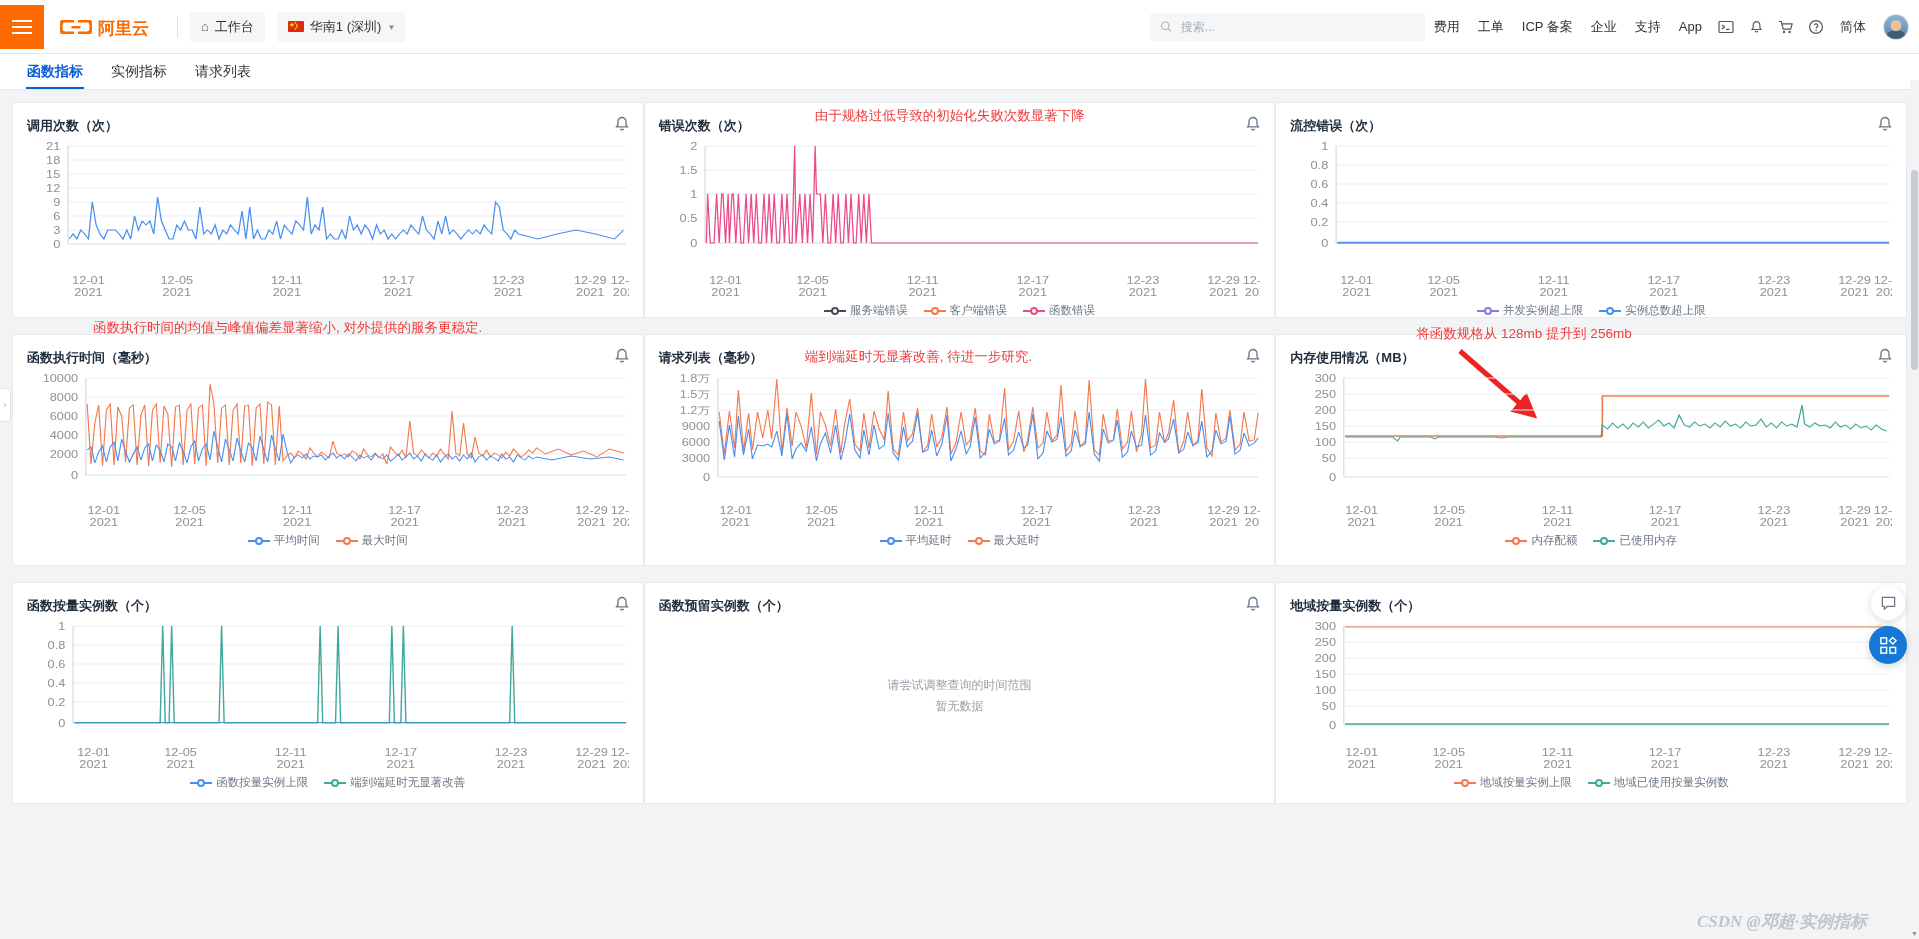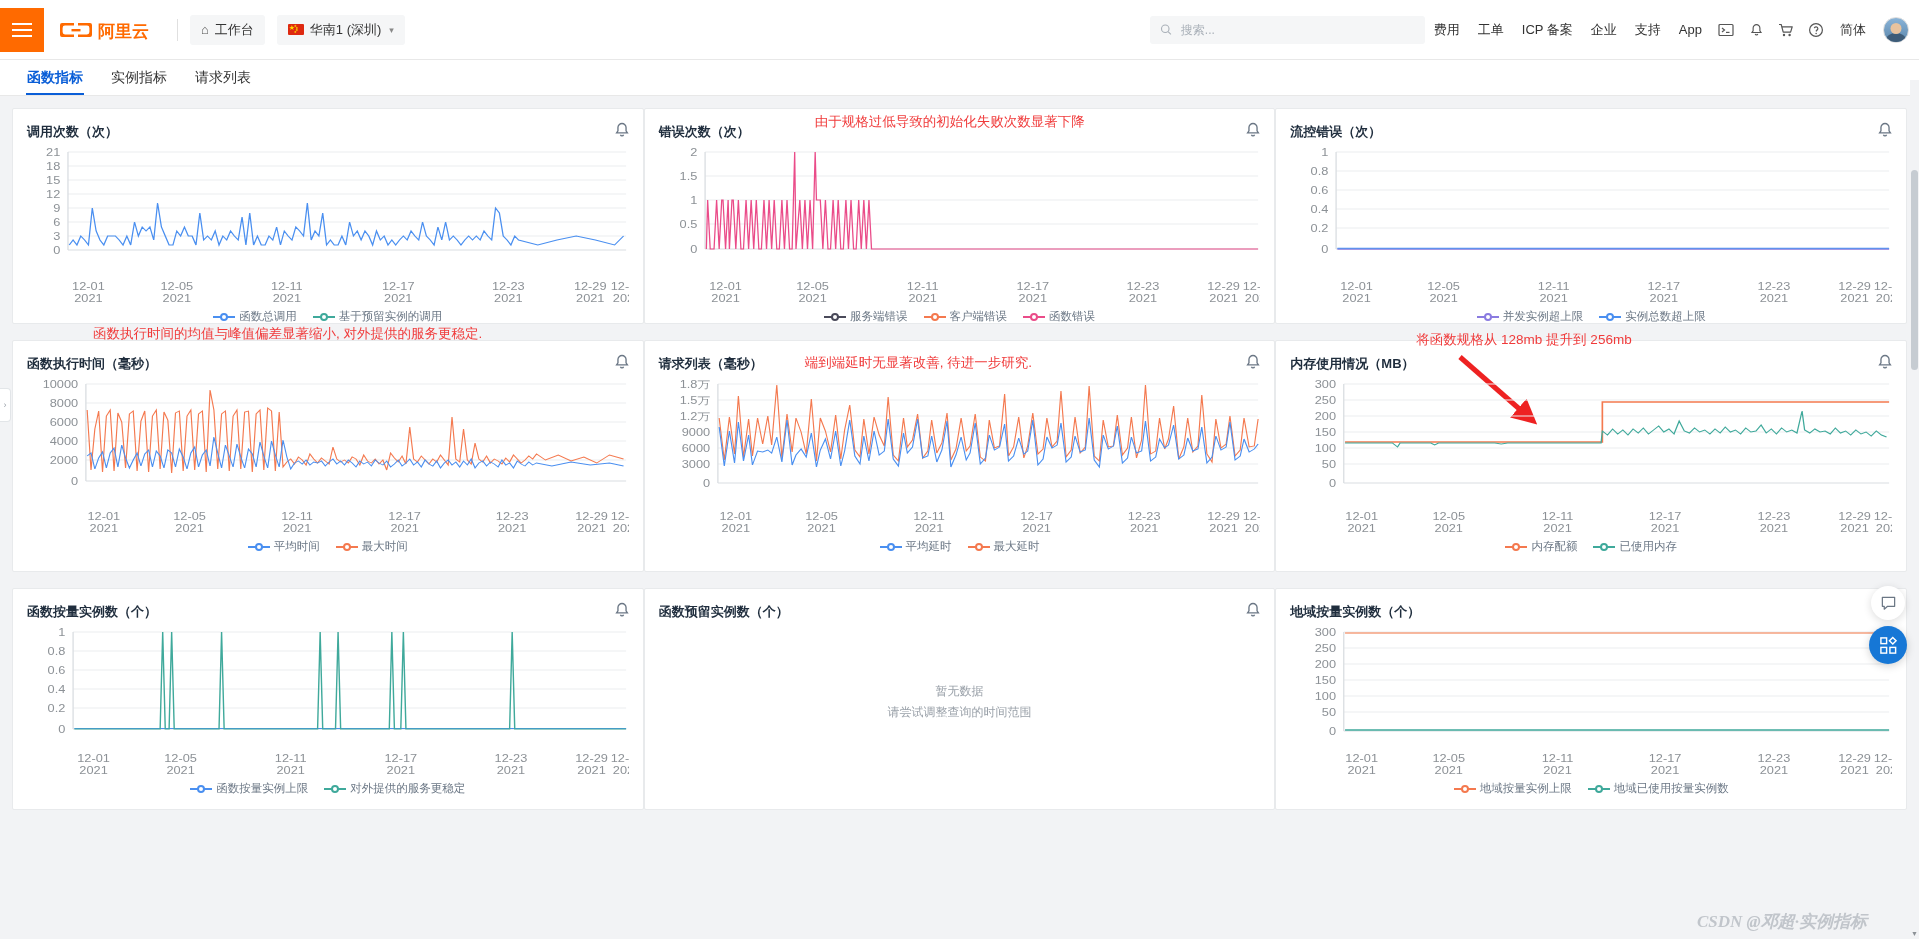--- a/index.html
+++ b/index.html
@@ -7,21 +7,21 @@
   body {
     width:1919px; height:939px;
     background:#f2f3f5;
     font-family:"Liberation Sans","DejaVu Sans",sans-serif;
     font-size:12px; color:#333;
     overflow:hidden; position:relative;
   }
 
   
   .header{
-    height:60px; background:#fff; display:flex; align-items:center;
+    height:54px; background:#fff; display:flex; align-items:center;
     border-bottom:1px solid #e8e8e8; position:relative; z-index:20;
   }
   .burger{
     width:44px; height:44px; background:#ff6a00; display:flex;
     flex-direction:column; align-items:center; justify-content:center; gap:4px;
     cursor:pointer; flex:0 0 auto;
   }
   .burger span{ display:block; width:20px; height:2px; background:#fff; }
   .logo{ display:flex; align-items:center; padding:0 14px 0 16px; flex:0 0 auto; }
   .logo svg{ display:block; }
@@ -308,36 +308,20 @@
           <text class="axis-text x" x="290" y="9">12-17</text>
             <text class="axis-text x" x="290" y="21">2021</text>
           <text class="axis-text x" x="376" y="9">12-23</text>
             <text class="axis-text x" x="376" y="21">2021</text>
           <text class="axis-text x" x="440" y="9">12-29</text>
             <text class="axis-text x" x="440" y="21">2021</text>
           <text class="axis-text x" x="466" y="9">12-3</text>
             <text class="axis-text x" x="466" y="21">202</text>
         </svg>
       </div>
-      <div class="legend">
-        <div class="item">
-          <span class="mk" style="color:#4a8ff0">
-              <i style="background:#4a8ff0"></i>
-              <b></b>
-            </span>
-          <span>函数总调用</span>
-        </div>
-        <div class="item">
-          <span class="mk" style="color:#3fa99b">
-              <i style="background:#3fa99b"></i>
-              <b></b>
-            </span>
-          <span>基于预留实例的调用</span>
-        </div>
-      </div>
     </div>
 
     <div class="card h1">
       <div class="card-title">错误次数（次）</div>
       <div class="annot" style="left:170px; top:4px;">由于规格过低导致的初始化失败次数显著下降</div>
       <svg class="bell" viewBox="0 0 16 16">
         <path d="M8 2.2 a3.6 3.6 0 0 1 3.6 3.6 v3 l1.2 1.8 H3.2 l1.2 -1.8 v-3 A3.6 3.6 0 0 1 8 2.2 Z" fill="none" stroke="currentColor" stroke-width="1.2"></path>
         <path d="M6.6 12.2 a1.5 1.5 0 0 0 2.8 0" fill="none" stroke="currentColor" stroke-width="1.2"></path>
       </svg>
       <div class="chart">
@@ -725,34 +709,34 @@
               <i style="background:#4a8ff0"></i>
               <b></b>
             </span>
           <span>函数按量实例上限</span>
         </div>
         <div class="item">
           <span class="mk" style="color:#3fa99b">
               <i style="background:#3fa99b"></i>
               <b></b>
             </span>
-          <span>对外提供的服务更稳定</span>
+          <span>端到端延时无显著改善</span>
         </div>
       </div>
     </div>
 
     <div class="card h3">
       <div class="card-title">函数预留实例数（个）</div>
       <svg class="bell" viewBox="0 0 16 16">
         <path d="M8 2.2 a3.6 3.6 0 0 1 3.6 3.6 v3 l1.2 1.8 H3.2 l1.2 -1.8 v-3 A3.6 3.6 0 0 1 8 2.2 Z" fill="none" stroke="currentColor" stroke-width="1.2"></path>
         <path d="M6.6 12.2 a1.5 1.5 0 0 0 2.8 0" fill="none" stroke="currentColor" stroke-width="1.2"></path>
       </svg>
       <div class="empty-state">
+        <div>请尝试调整查询的时间范围</div>
         <div>暂无数据</div>
-        <div>请尝试调整查询的时间范围</div>
       </div>
     </div>
 
     <div class="card h3">
       <div class="card-title">地域按量实例数（个）</div>
       <svg class="bell" viewBox="0 0 16 16">
         <path d="M8 2.2 a3.6 3.6 0 0 1 3.6 3.6 v3 l1.2 1.8 H3.2 l1.2 -1.8 v-3 A3.6 3.6 0 0 1 8 2.2 Z" fill="none" stroke="currentColor" stroke-width="1.2"></path>
         <path d="M6.6 12.2 a1.5 1.5 0 0 0 2.8 0" fill="none" stroke="currentColor" stroke-width="1.2"></path>
       </svg>
       <div class="chart">

